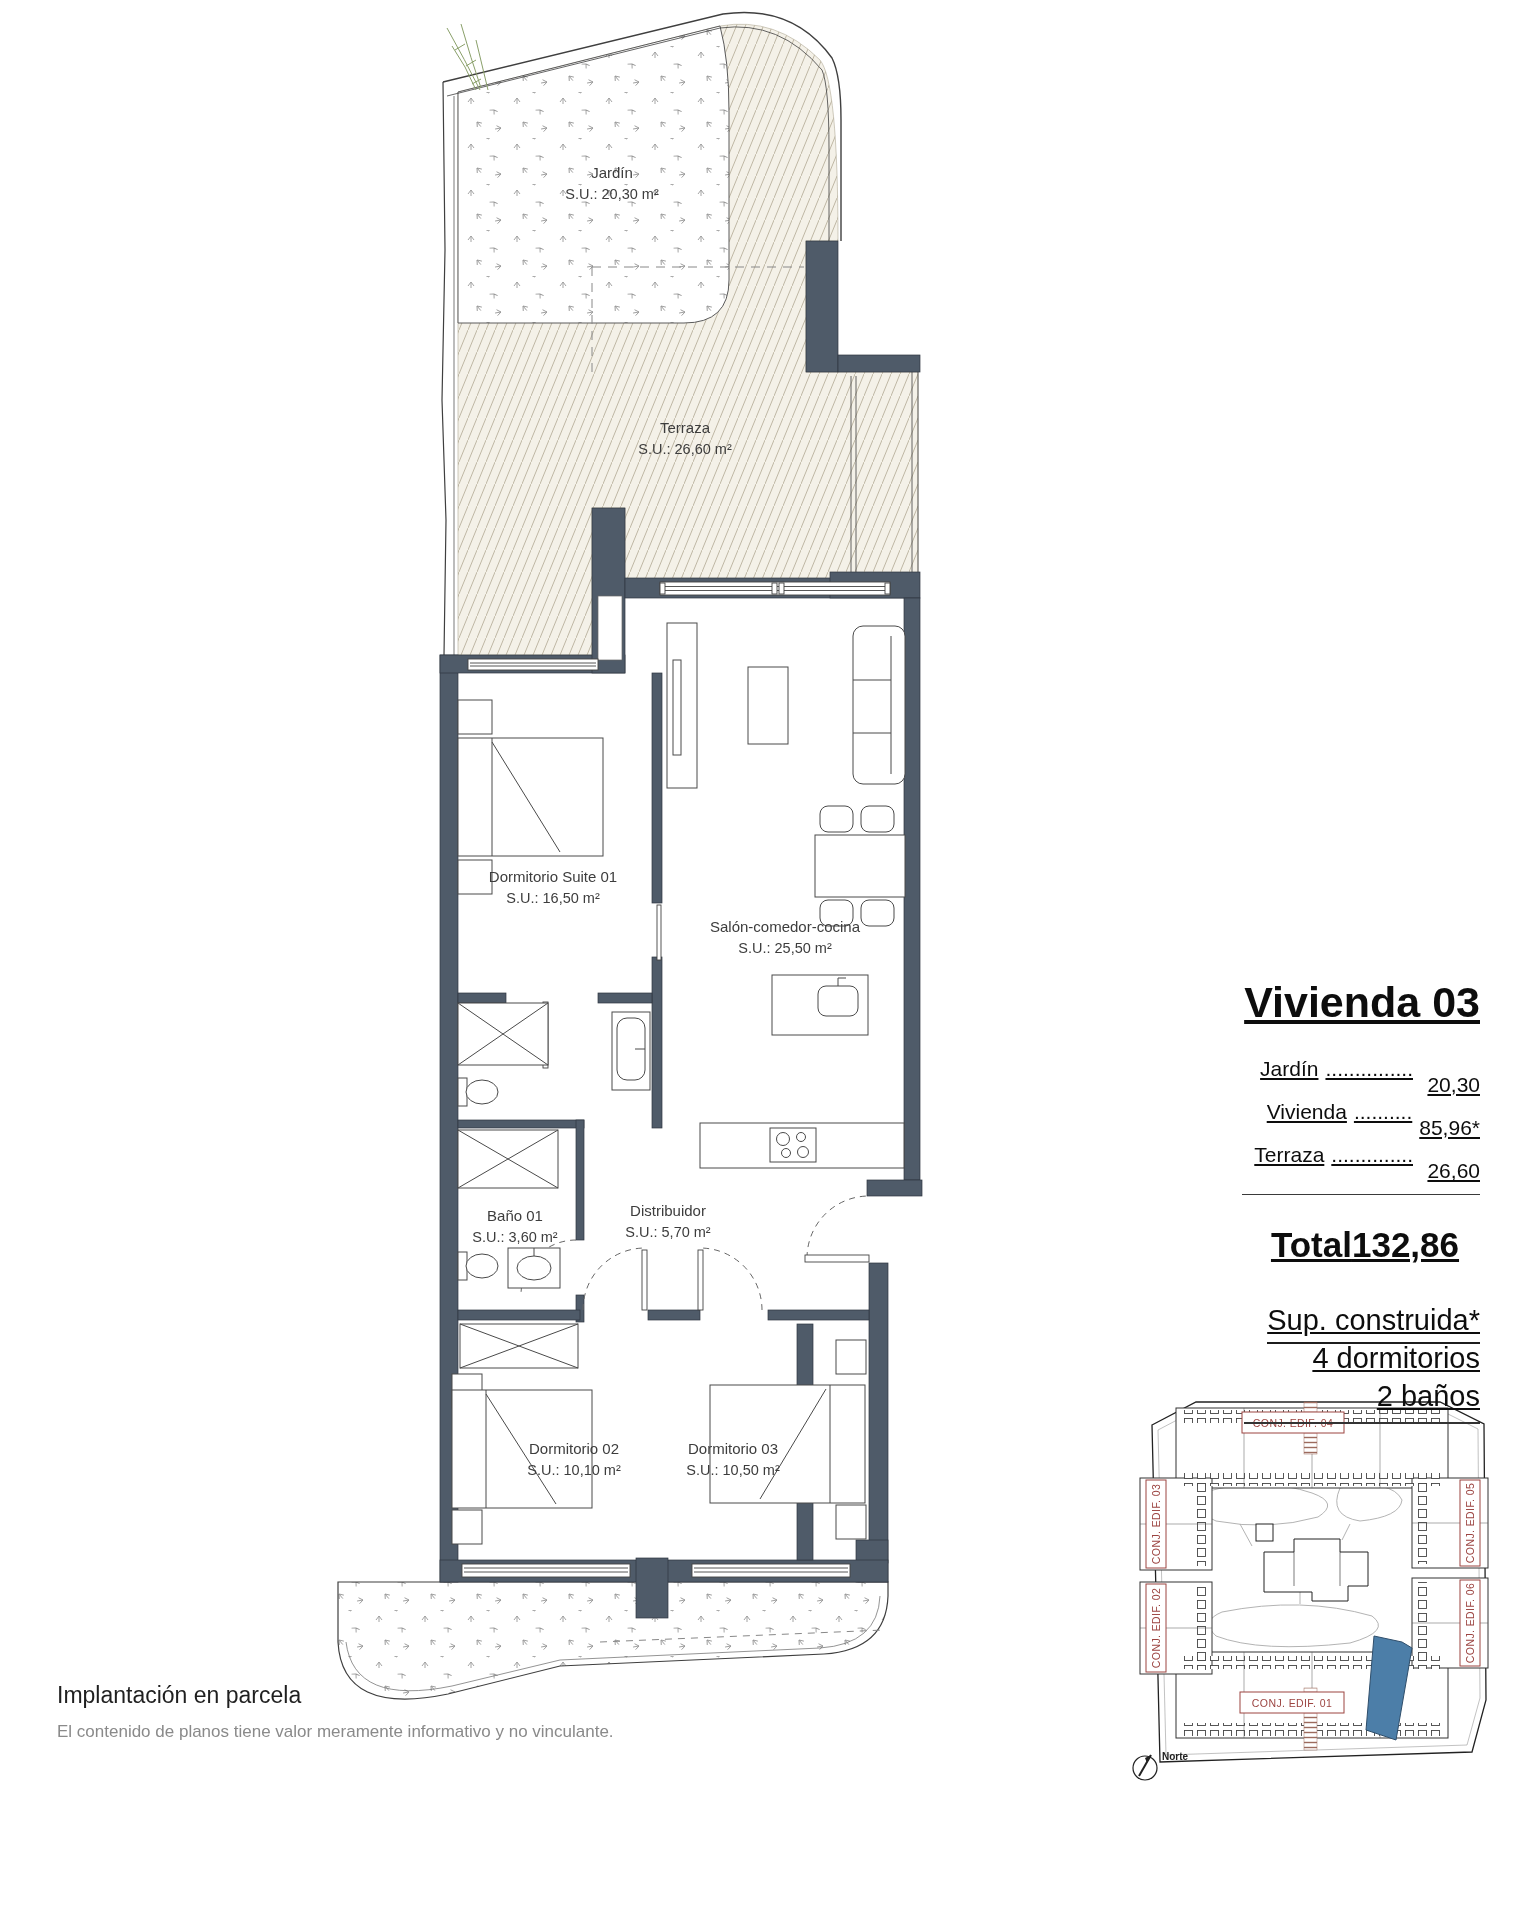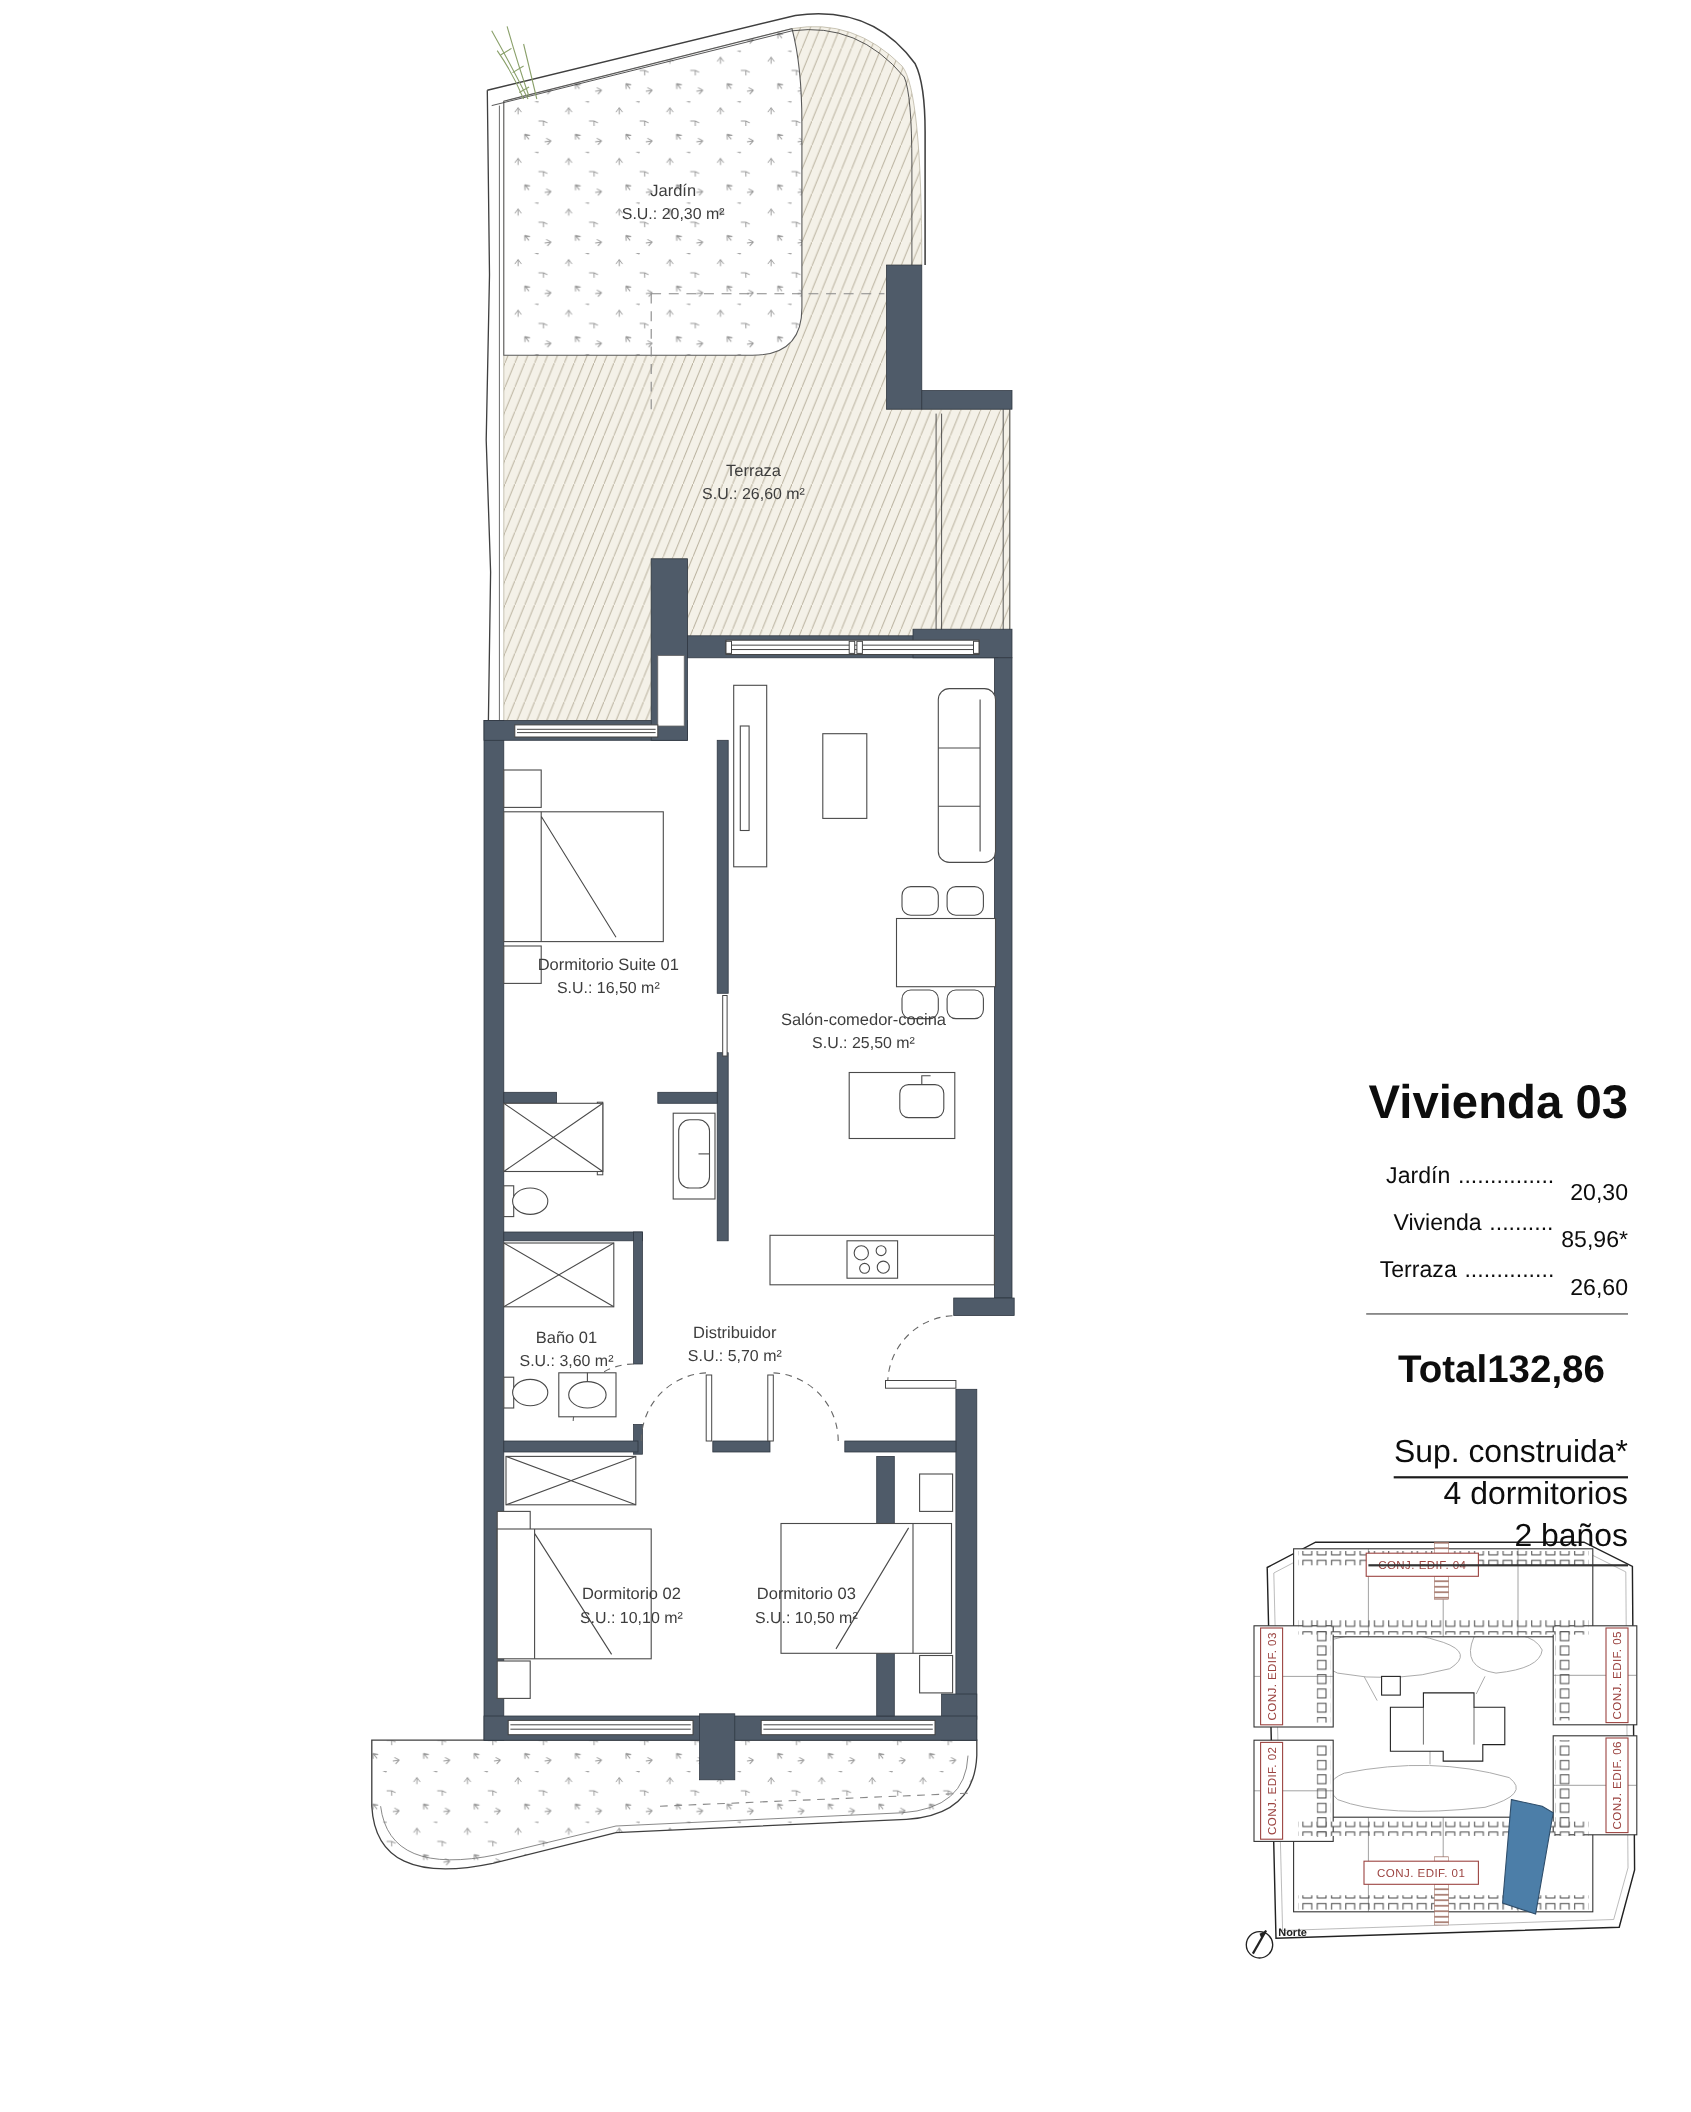--- a/index.html
+++ b/index.html
@@ -2,21 +2,21 @@
 <html><head>
 <meta charset="utf-8">
 <style>
   html,body{margin:0;padding:0;background:#fff;}
   .page{position:relative;width:1537px;height:1920px;background:#fff;overflow:hidden;
         font-family:"Liberation Sans", sans-serif;color:#111;border-radius:25px;}
   svg{position:absolute;left:0;top:0;}
   .plan-label{font-family:"Liberation Sans",sans-serif;fill:#3d3d3d;}
   .rname{font-size:15px;}
   .rarea{font-size:14.5px;}
-  .panel{position:absolute;right:57px;top:980px;width:470px;text-align:right;color:#0d0d0d;}
+  .panel{position:absolute;right:57px;top:980px;width:470px;text-align:right;color:#0d0d0d;text-decoration:underline;}
   .p-title{font-size:43px;font-weight:bold;line-height:1.04;}
   .p-sub{font-size:34px;margin-top:2px;}
   .rows{width:238px;margin-left:auto;margin-top:30px;border-bottom:1.5px solid #3a3a3a;padding-bottom:9px;}
   .row{display:flex;justify-content:flex-end;gap:7px;font-size:21px;line-height:1.3;white-space:nowrap;}
   .rv{min-width:60px;text-align:right;margin-top:16px;}
   .total{width:230px;margin:30px 0 0 auto;display:flex;justify-content:center;
          font-size:35px;font-weight:bold;}
   .notes{width:236px;margin:36px 0 0 auto;font-size:29px;line-height:1.32;
          border-bottom:2px solid #333;padding-bottom:7px;}
   .constr span{border-bottom:2px solid #1c1c1c;padding-bottom:6px;}
@@ -321,14 +321,18 @@
     <span>Total</span>
     <span>132,86</span>
   </div>
   <div class="notes">
     <div class="constr"><span>Sup. construida*</span></div>
     <div>4 dormitorios</div>
     <div>2 baños</div>
   </div>
 </div>
 
-
+<div class="footer">
+  <div class="f-title">Implantación en parcela</div>
+  <div class="f-disc">El contenido de planos tiene valor meramente informativo y no vinculante.</div>
 </div>
 
+</div>
+
 </body></html>

